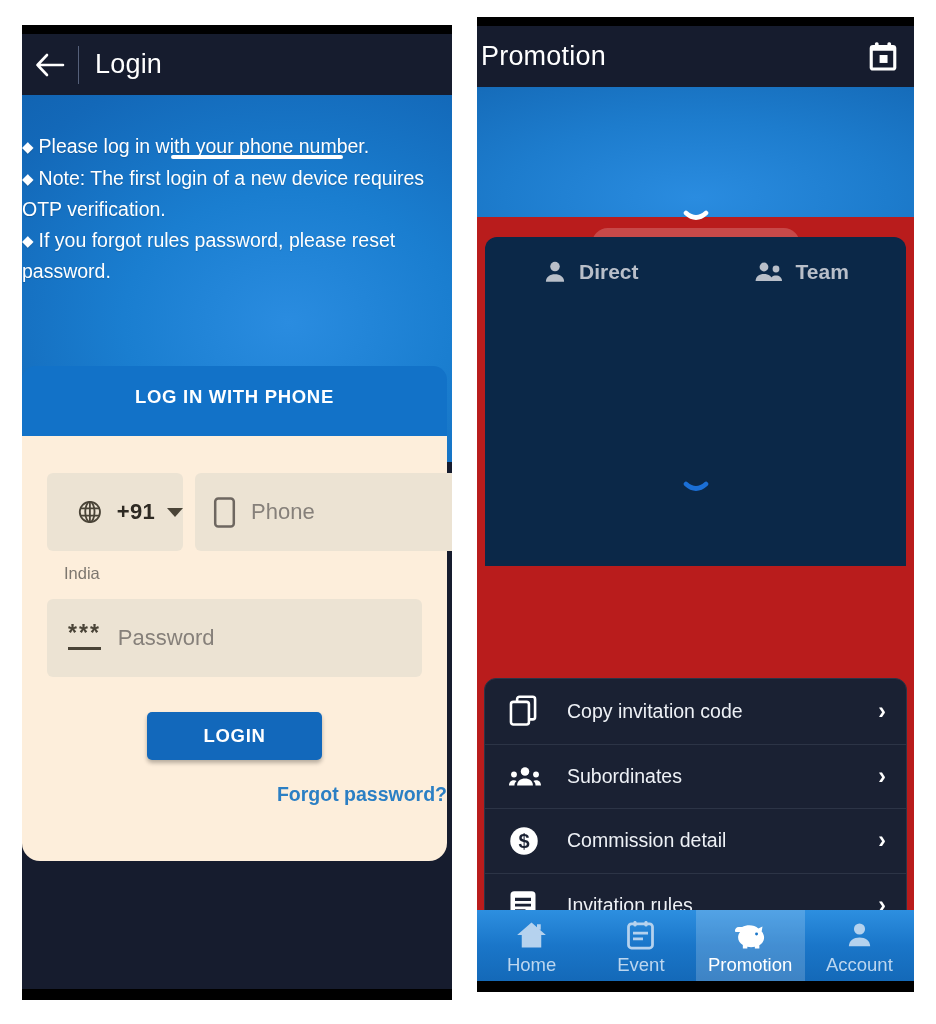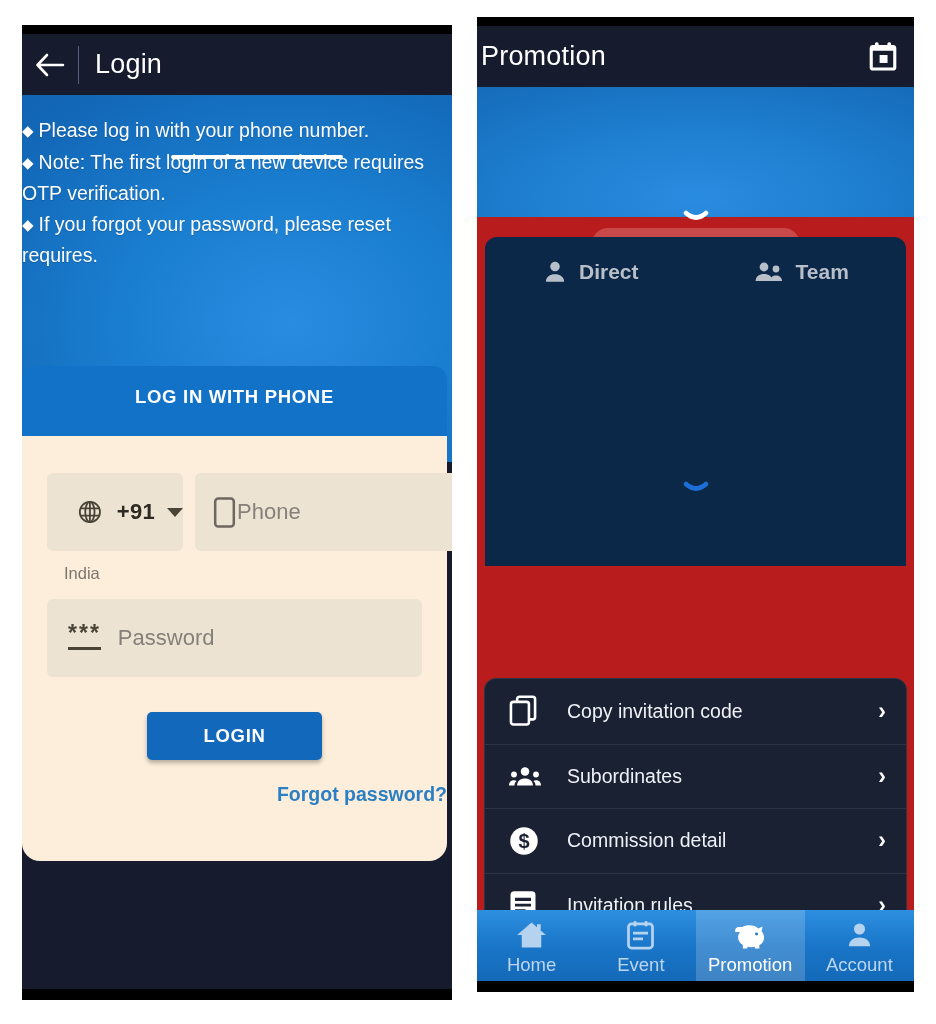--- a/index.html
+++ b/index.html
@@ -38,21 +38,21 @@
   .login-body {
     position: absolute; left: 0; top: 70px; right: 0; bottom: 11px;
     background: #161c2e;
   }
   .blue-hero {
     position: absolute; left: 0; top: 0; width: 100%; height: 367px;
     background:
       radial-gradient(ellipse 120% 110% at 62% 62%, #2a8ce0 0%, #1a7ed0 32%, #1368b8 66%, #0e5ba6 100%);
   }
   .notice {
-    position: absolute; left: 0; top: 20px; width: 100%;
+    position: absolute; left: 0; top: 36px; width: 100%;
     padding: 0 8px 0 0;
     color: #fff; font-size: 19.5px; line-height: 30.5px;
     text-shadow: 0 1px 1px rgba(0,0,0,.18);
   }
   .notice-line { white-space: normal; }
   .notice-line .dmark { margin-right: 5px; font-size: 15px; vertical-align: 1px; }
 
   .tabcard {
     position: absolute; left: 0; top: 271px; width: 425px; height: 70px;
     background: #1272c8; border-radius: 14px 14px 0 0;
@@ -70,21 +70,21 @@
   .form-card {
     position: absolute; left: 0; top: 341px; width: 425px; height: 425px;
     background: #fdeedb; border-radius: 0 0 18px 18px;
   }
   .field-row { position: absolute; left: 25px; top: 37px; display: flex; gap: 12px; }
   .field {
     background: #ece3d3; border-radius: 6px; height: 78px;
     display: flex; align-items: center;
   }
   .field-cc { width: 136px; padding-left: 30px; gap: 14px; }
-  .field-phone { width: 285px; padding-left: 17px; }
+  .field-phone { width: 285px; padding-left: 17px; gap: 14px; }
   .cc-code { color: #2e2a23; font-size: 22px; font-weight: 700; letter-spacing: .3px; }
   .caret-down {
     width: 0; height: 0; border-left: 8px solid transparent; border-right: 8px solid transparent;
     border-top: 9px solid #4a4437; margin-left: -2px;
   }
   .ph-text { color: #86807a; font-size: 22px; }
   .country-label {
     position: absolute; left: 42px; top: 128px; color: #7d776f; font-size: 16.5px;
   }
   .field-pass {
@@ -202,21 +202,21 @@
       <div class="blue-hero"></div>
 
       <div class="notice">
         <div class="notice-line">
           <span class="dmark">◆</span><span>Please log in with your phone number.</span>
         </div>
         <div class="notice-line">
           <span class="dmark">◆</span><span>Note: The first login of a new device requires OTP verification.</span>
         </div>
         <div class="notice-line">
-          <span class="dmark">◆</span><span>If you forgot your password, please reset requires.</span>
+          <span class="dmark">◆</span><span>If you forgot rules password, please reset password.</span>
         </div>
       </div>
 
       <div class="tabcard">
         <span class="tabcard-label">LOG IN WITH PHONE</span>
       </div>
       <div class="tab-underline"></div>
 
       <div class="form-card">
 

